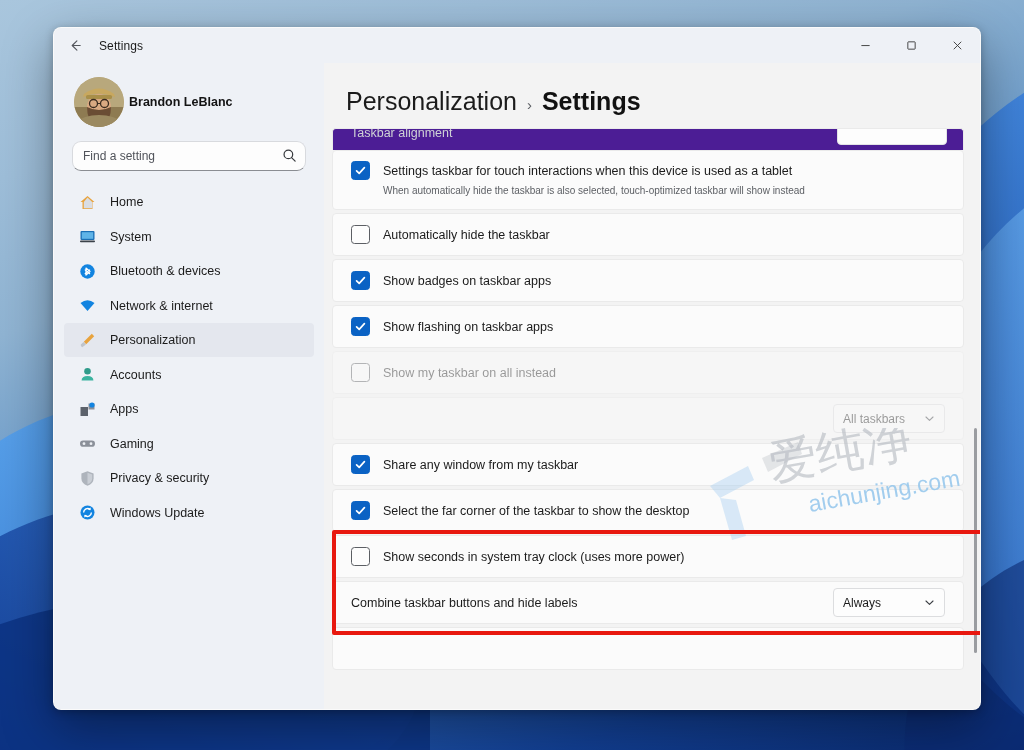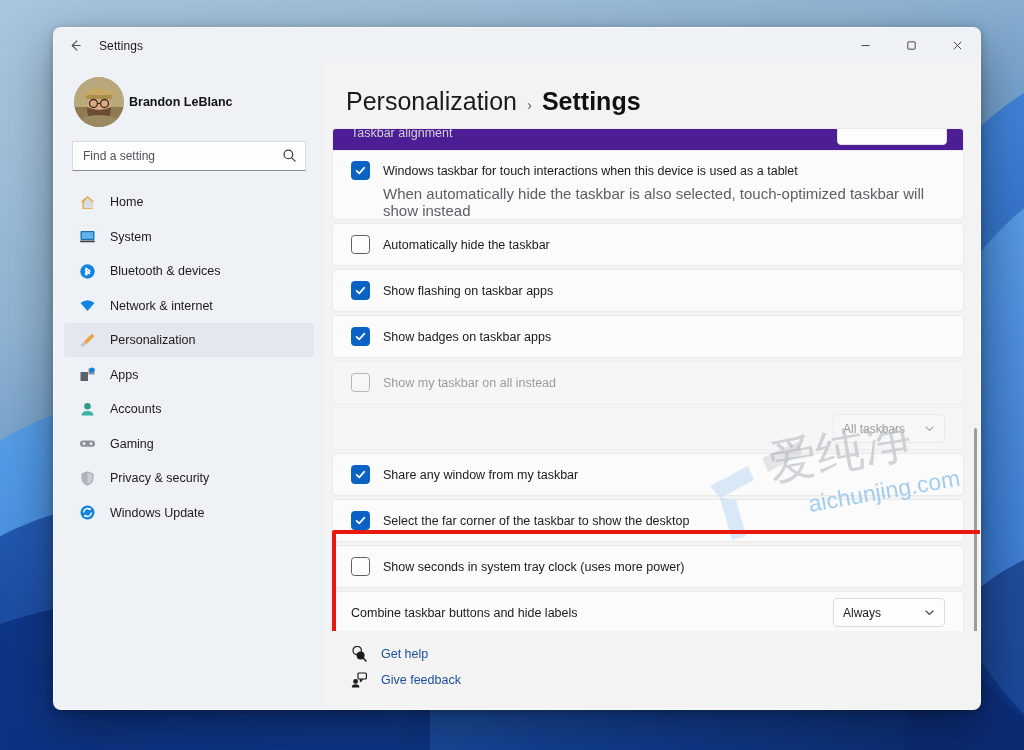--- a/index.html
+++ b/index.html
@@ -42,21 +42,21 @@
   
   #sidebar { width:270px; flex:0 0 270px; background:#eef1f6;
     padding:0 10px; display:flex; flex-direction:column; }
   .profile { display:flex; align-items:center; gap:5px; padding:14px 0 12px 10px; }
   .avatar { width:50px; height:50px; border-radius:50%; overflow:hidden;
     flex:0 0 50px; position:relative; background:#b9a87e; }
   .avatar svg { width:50px; height:50px; display:block; }
   .pname { font-size:12.5px; font-weight:bold; color:#141414; }
 
   .searchwrap { margin:2px 8px 14px 8px; position:relative; }
-  #searchbox { width:100%; height:30px; border-radius:0; border:1px solid #d8dade;
+  #searchbox { width:100%; height:30px; border-radius:9px; border:1px solid #d8dade;
     border-bottom:1.6px solid #8a8d92; background:#fdfdfd; padding:0 30px 0 10px;
     font-size:12px; color:#1b1b1b; font-family:"Liberation Sans", sans-serif; outline:none; }
   #searchbox::placeholder { color:#50535a; }
   .search-ic { position:absolute; right:9px; top:7px; width:15px; height:15px; color:#36393d; }
 
   .navlist { flex:1; overflow:hidden; }
   .navitem { height:34px; display:flex; align-items:center; gap:14px;
     padding-left:14px; border-radius:4px; margin-bottom:.5px; position:relative; }
   .navitem .ic { width:18px; height:18px; flex:0 0 18px; display:flex;
     align-items:center; justify-content:center; }
@@ -89,21 +89,21 @@
   .card.tall { min-height:60px; align-items:flex-start; padding-top:10px; flex-direction:column; }
   .card.dim { opacity:.42; }
 
   .cbrow { display:flex; align-items:center; gap:13px; }
   .cbox { width:19px; height:19px; border-radius:3.5px; flex:0 0 19px;
     border:1.3px solid #5c5f64; background:#fdfdfd; display:flex;
     align-items:center; justify-content:center; }
   .cbox.on { background:#0a62c4; border-color:#0a62c4; }
   .cbox.on svg { width:13px; height:13px; color:#fff; display:block; }
   .cblabel { font-size:12.5px; color:#1b1b1b; }
-  .subtext { font-size:15px; color:#5c5f64; margin:5px 0 0 32px; }
+  .subtext { font-size:10px; color:#5c5f64; margin:5px 0 0 32px; }
 
   .rowlabel { font-size:12.5px; color:#1b1b1b; }
   .spacer { flex:1; }
 
   .dd { width:112px; height:29px; border:1px solid #dcdddf; border-radius:4px;
     background:#fdfdfd; display:flex; align-items:center; padding:0 9px;
     font-size:12px; color:#1b1b1b; }
   .dd .chev { margin-left:auto; width:11px; height:11px; color:#3d4045; }
 
   
@@ -273,36 +273,36 @@
                 <path d="M12.8 1.8 L15.2 4.2 L7.2 12.2 L4.8 9.8 Z" fill="#e8a33d"></path>
                 <path d="M4.6 10 L7 12.4 L3.2 15.2 Q1.4 14.4 1.8 12.6 Z" fill="#bfc4cb"></path>
               </svg>
           </span>
           <span class="lbl">Personalization</span>
         </div>
 
         <div class="navitem">
           <span class="ic">
             <svg viewBox="0 0 17 17">
+                <circle cx="8.5" cy="5.2" r="3.3" fill="#2f9b8a"></circle>
+                <path d="M2.6 14.5 q0 -4.6 5.9 -4.6 q5.9 0 5.9 4.6 Z" fill="#3bb39f"></path>
+              </svg>
+          </span>
+          <span class="lbl">Accounts</span>
+        </div>
+
+        <div class="navitem">
+          <span class="ic">
+            <svg viewBox="0 0 17 17">
                 <rect x="1.5" y="6" width="7.5" height="9" fill="#5c626b"></rect>
                 <rect x="9.5" y="2.5" width="6" height="6" fill="#8b9099"></rect>
                 <circle cx="13" cy="4" r="2.6" fill="#1284e0"></circle>
               </svg>
           </span>
           <span class="lbl">Apps</span>
-        </div>
-
-        <div class="navitem">
-          <span class="ic">
-            <svg viewBox="0 0 17 17">
-                <circle cx="8.5" cy="5.2" r="3.3" fill="#2f9b8a"></circle>
-                <path d="M2.6 14.5 q0 -4.6 5.9 -4.6 q5.9 0 5.9 4.6 Z" fill="#3bb39f"></path>
-              </svg>
-          </span>
-          <span class="lbl">Accounts</span>
         </div>
 
 
         <div class="navitem">
           <span class="ic">
             <svg viewBox="0 0 17 17">
                 <rect x="1" y="5.6" width="15" height="6.2" rx="3.1" fill="#8b9099"></rect>
                 <circle cx="5" cy="8.7" r="1.4" fill="#eceff3"></circle>
                 <circle cx="12" cy="8.7" r="1.4" fill="#eceff3"></circle>
               </svg>
@@ -352,53 +352,53 @@
           <span class="ghostbox"></span>
         </div>
 
         <div class="card tall">
           <div class="cbrow">
             <span class="cbox on">
               <svg viewBox="0 0 13 13" fill="none" stroke="currentColor" stroke-width="1.7">
                 <path d="M2.6 6.8 L5.2 9.3 L10.4 3.7" stroke-linecap="round" stroke-linejoin="round"></path>
               </svg>
             </span>
-            <span class="cblabel">Windows taskbar for touch interactions when this device is used as a tablet</span>
+            <span class="cblabel">Settings taskbar for touch interactions when this device is used as a tablet</span>
           </div>
           <div class="subtext">When automatically hide the taskbar is also selected, touch-optimized taskbar will show instead</div>
         </div>
 
         <div class="card">
           <div class="cbrow">
             <span class="cbox">
               
             </span>
             <span class="cblabel">Automatically hide the taskbar</span>
           </div>
         </div>
 
         <div class="card">
           <div class="cbrow">
             <span class="cbox on">
               <svg viewBox="0 0 13 13" fill="none" stroke="currentColor" stroke-width="1.7">
                 <path d="M2.6 6.8 L5.2 9.3 L10.4 3.7" stroke-linecap="round" stroke-linejoin="round"></path>
               </svg>
             </span>
-            <span class="cblabel">Show flashing on taskbar apps</span>
+            <span class="cblabel">Show badges on taskbar apps</span>
           </div>
         </div>
 
         <div class="card">
           <div class="cbrow">
             <span class="cbox on">
               <svg viewBox="0 0 13 13" fill="none" stroke="currentColor" stroke-width="1.7">
                 <path d="M2.6 6.8 L5.2 9.3 L10.4 3.7" stroke-linecap="round" stroke-linejoin="round"></path>
               </svg>
             </span>
-            <span class="cblabel">Show badges on taskbar apps</span>
+            <span class="cblabel">Show flashing on taskbar apps</span>
           </div>
         </div>
 
         <div class="card dim">
           <div class="cbrow">
             <span class="cbox">
               
             </span>
             <span class="cblabel">Show my taskbar on all instead</span>
           </div>
@@ -471,39 +471,16 @@
             <path d="M8 58 L46 38 L52 52 L18 70 Z" fill="#9ec9ef" opacity=".75"></path>
             <path d="M18 70 L30 112 L44 108 L34 72 Z" fill="#9ec9ef" opacity=".75"></path>
             <path d="M60 30 L96 14 L100 26 L66 44 Z" fill="#b8bcc2" opacity=".7"></path>
           </g>
           <text x="70" y="52" font-family="'DejaVu Sans',sans-serif" font-size="48" fill="#b6bbc2" opacity=".62" transform="rotate(-10 70 52)">爱纯净</text>
           <text x="108" y="84" font-family="'Liberation Sans',sans-serif" font-size="23" fill="#93c6ec" opacity=".85" transform="rotate(-10 108 84)">aichunjing.com</text>
         </svg>
 
       </div>
 
-      <div id="footer">
-        <div class="flink">
-          <span class="fic">
-            <svg viewBox="0 0 16 16">
-              <path d="M2 4.5 a4.2 4.2 0 0 1 8.4 0 a4.2 4.2 0 0 1 -8.4 0" fill="none" stroke="currentColor" stroke-width="1.2"></path>
-              <circle cx="9.6" cy="9.6" r="4" fill="currentColor"></circle>
-              <path d="M12.3 12.3 L15 15" stroke="currentColor" stroke-width="1.6" stroke-linecap="round"></path>
-            </svg>
-          </span>
-          <span class="ftxt">Get help</span>
-        </div>
-        <div class="flink">
-          <span class="fic">
-            <svg viewBox="0 0 16 16">
-              <circle cx="4.6" cy="9.4" r="2.4" fill="currentColor"></circle>
-              <path d="M.8 15.4 q0 -3.2 3.8 -3.2 q3.8 0 3.8 3.2 Z" fill="currentColor"></path>
-              <rect x="7" y="1" width="8.4" height="6" rx="1" fill="none" stroke="currentColor" stroke-width="1.2"></rect>
-              <path d="M9.4 7 L9.4 9.6 L12 7" fill="none" stroke="currentColor" stroke-width="1.2" stroke-linejoin="round"></path>
-            </svg>
-          </span>
-          <span class="ftxt">Give feedback</span>
-        </div>
-      </div>
 
     </div>
   </div>
 </div>
 
 </body></html>

